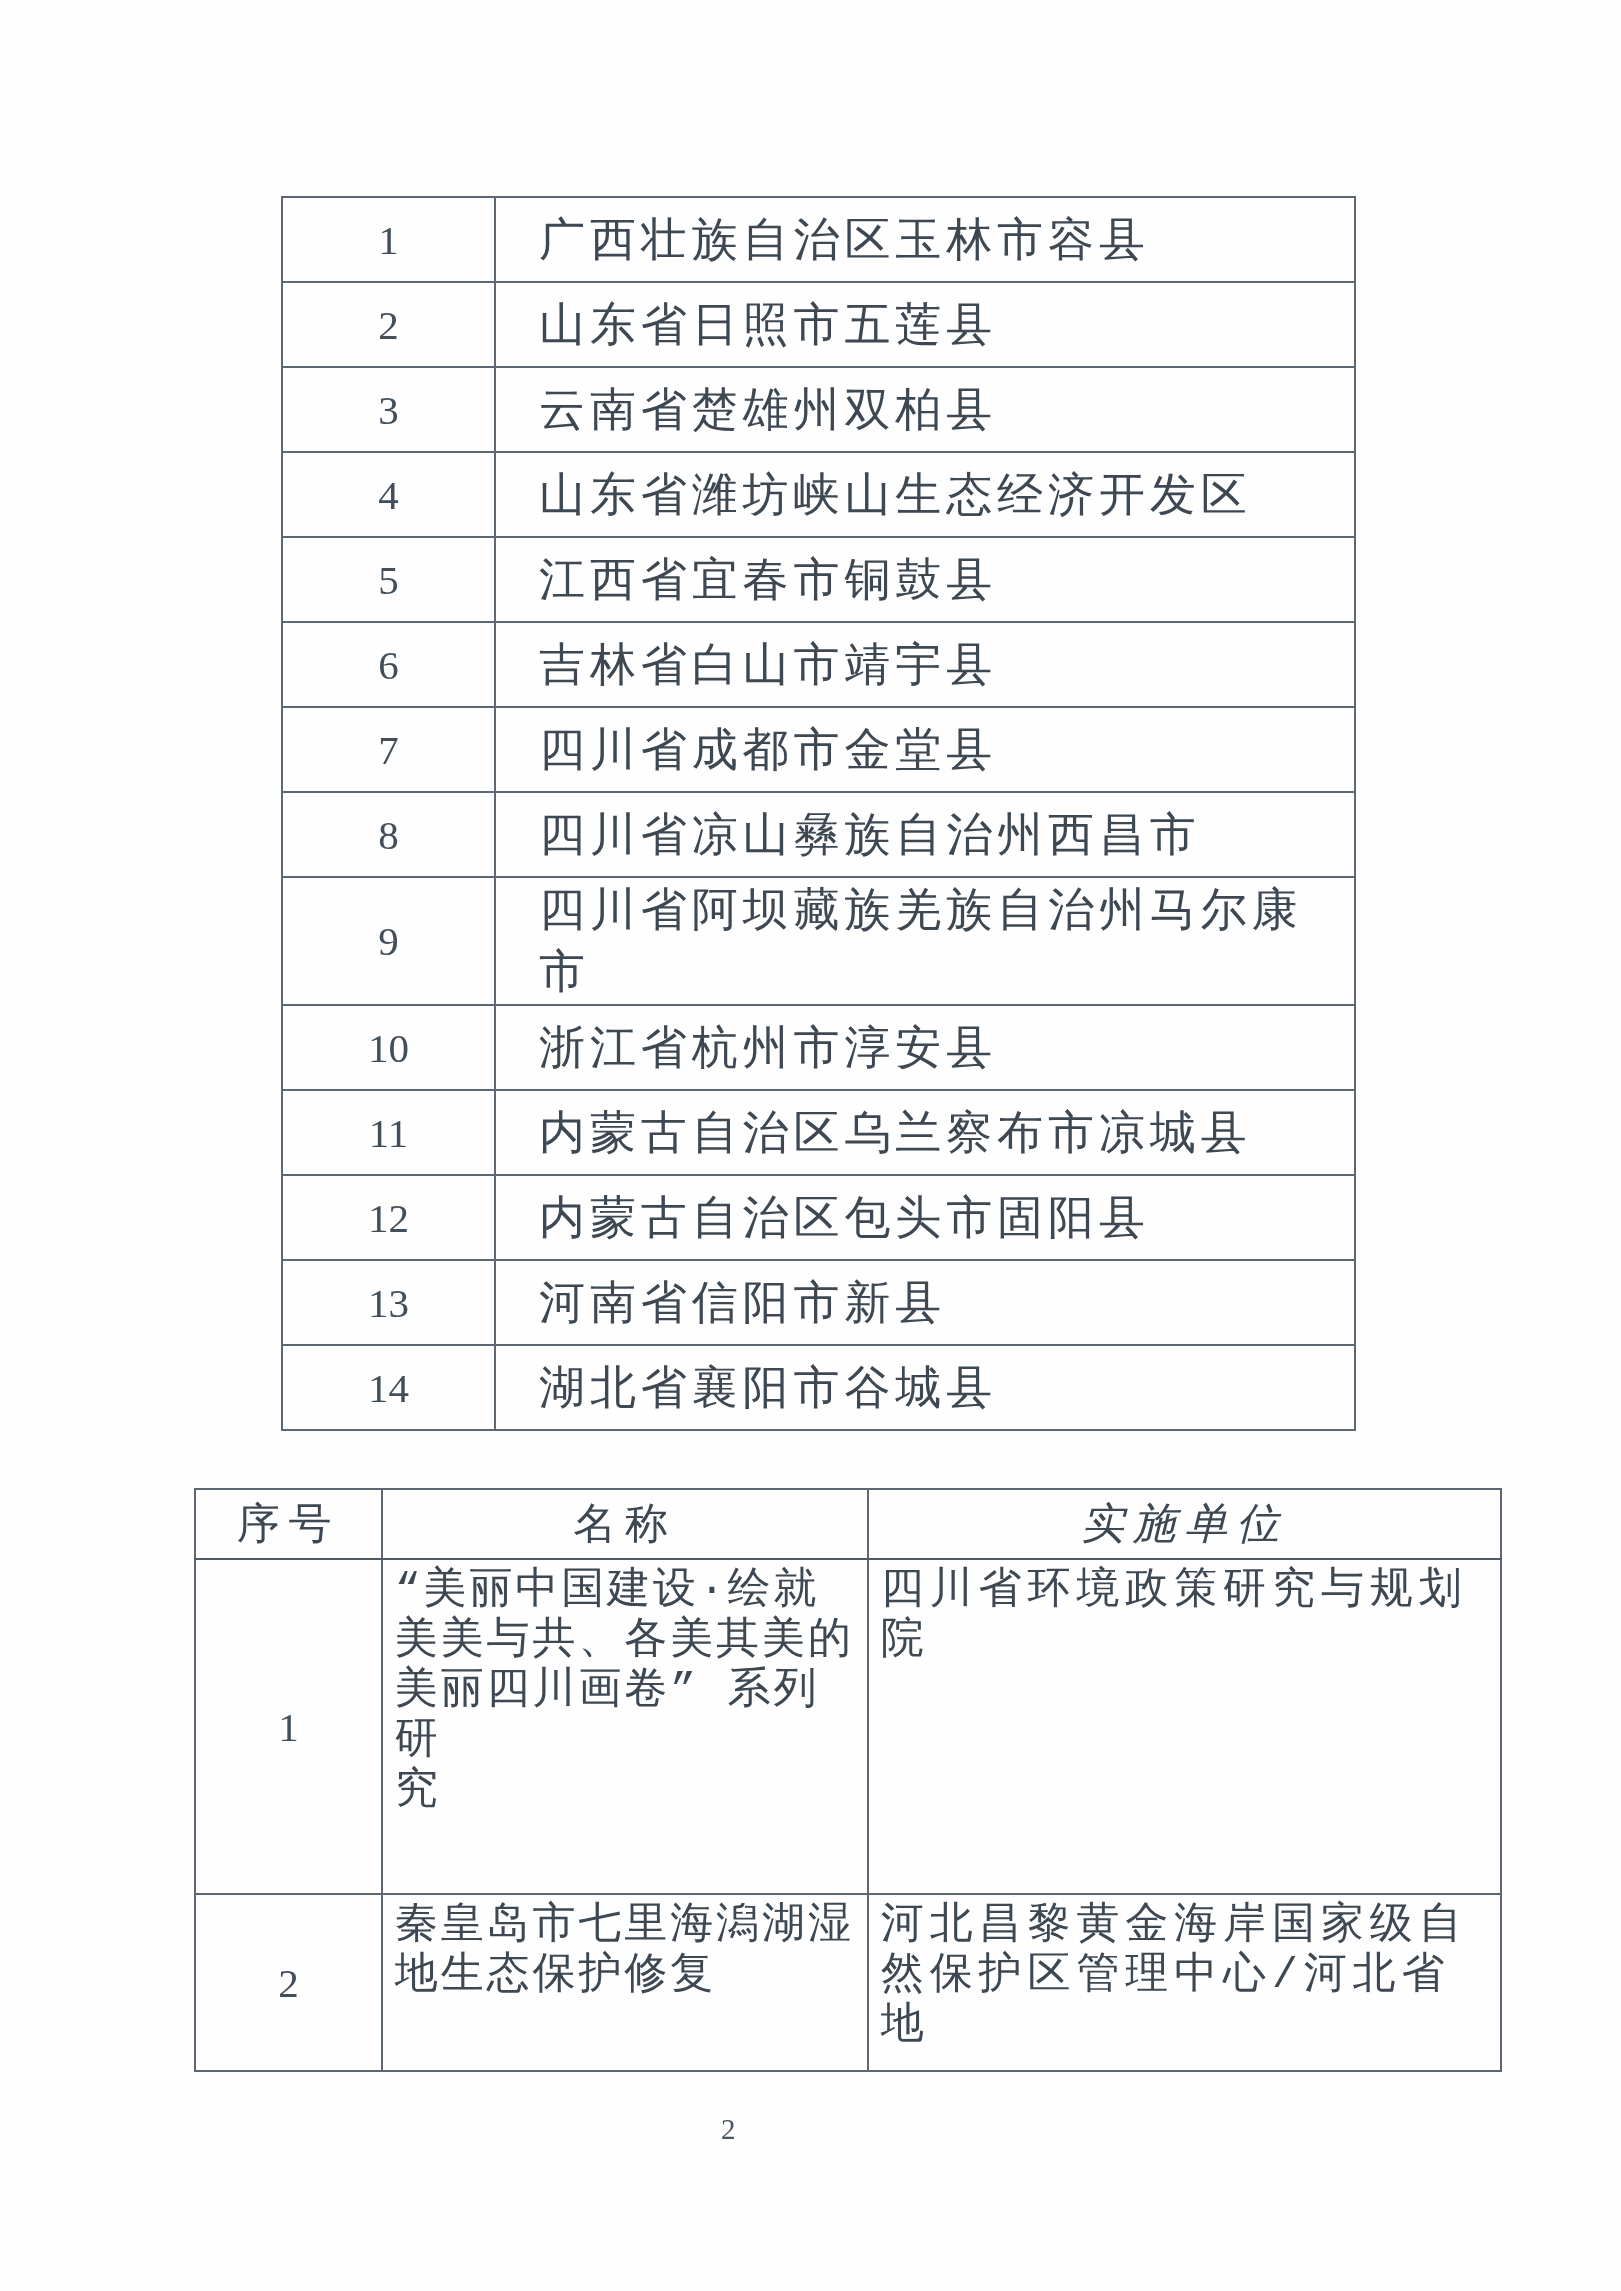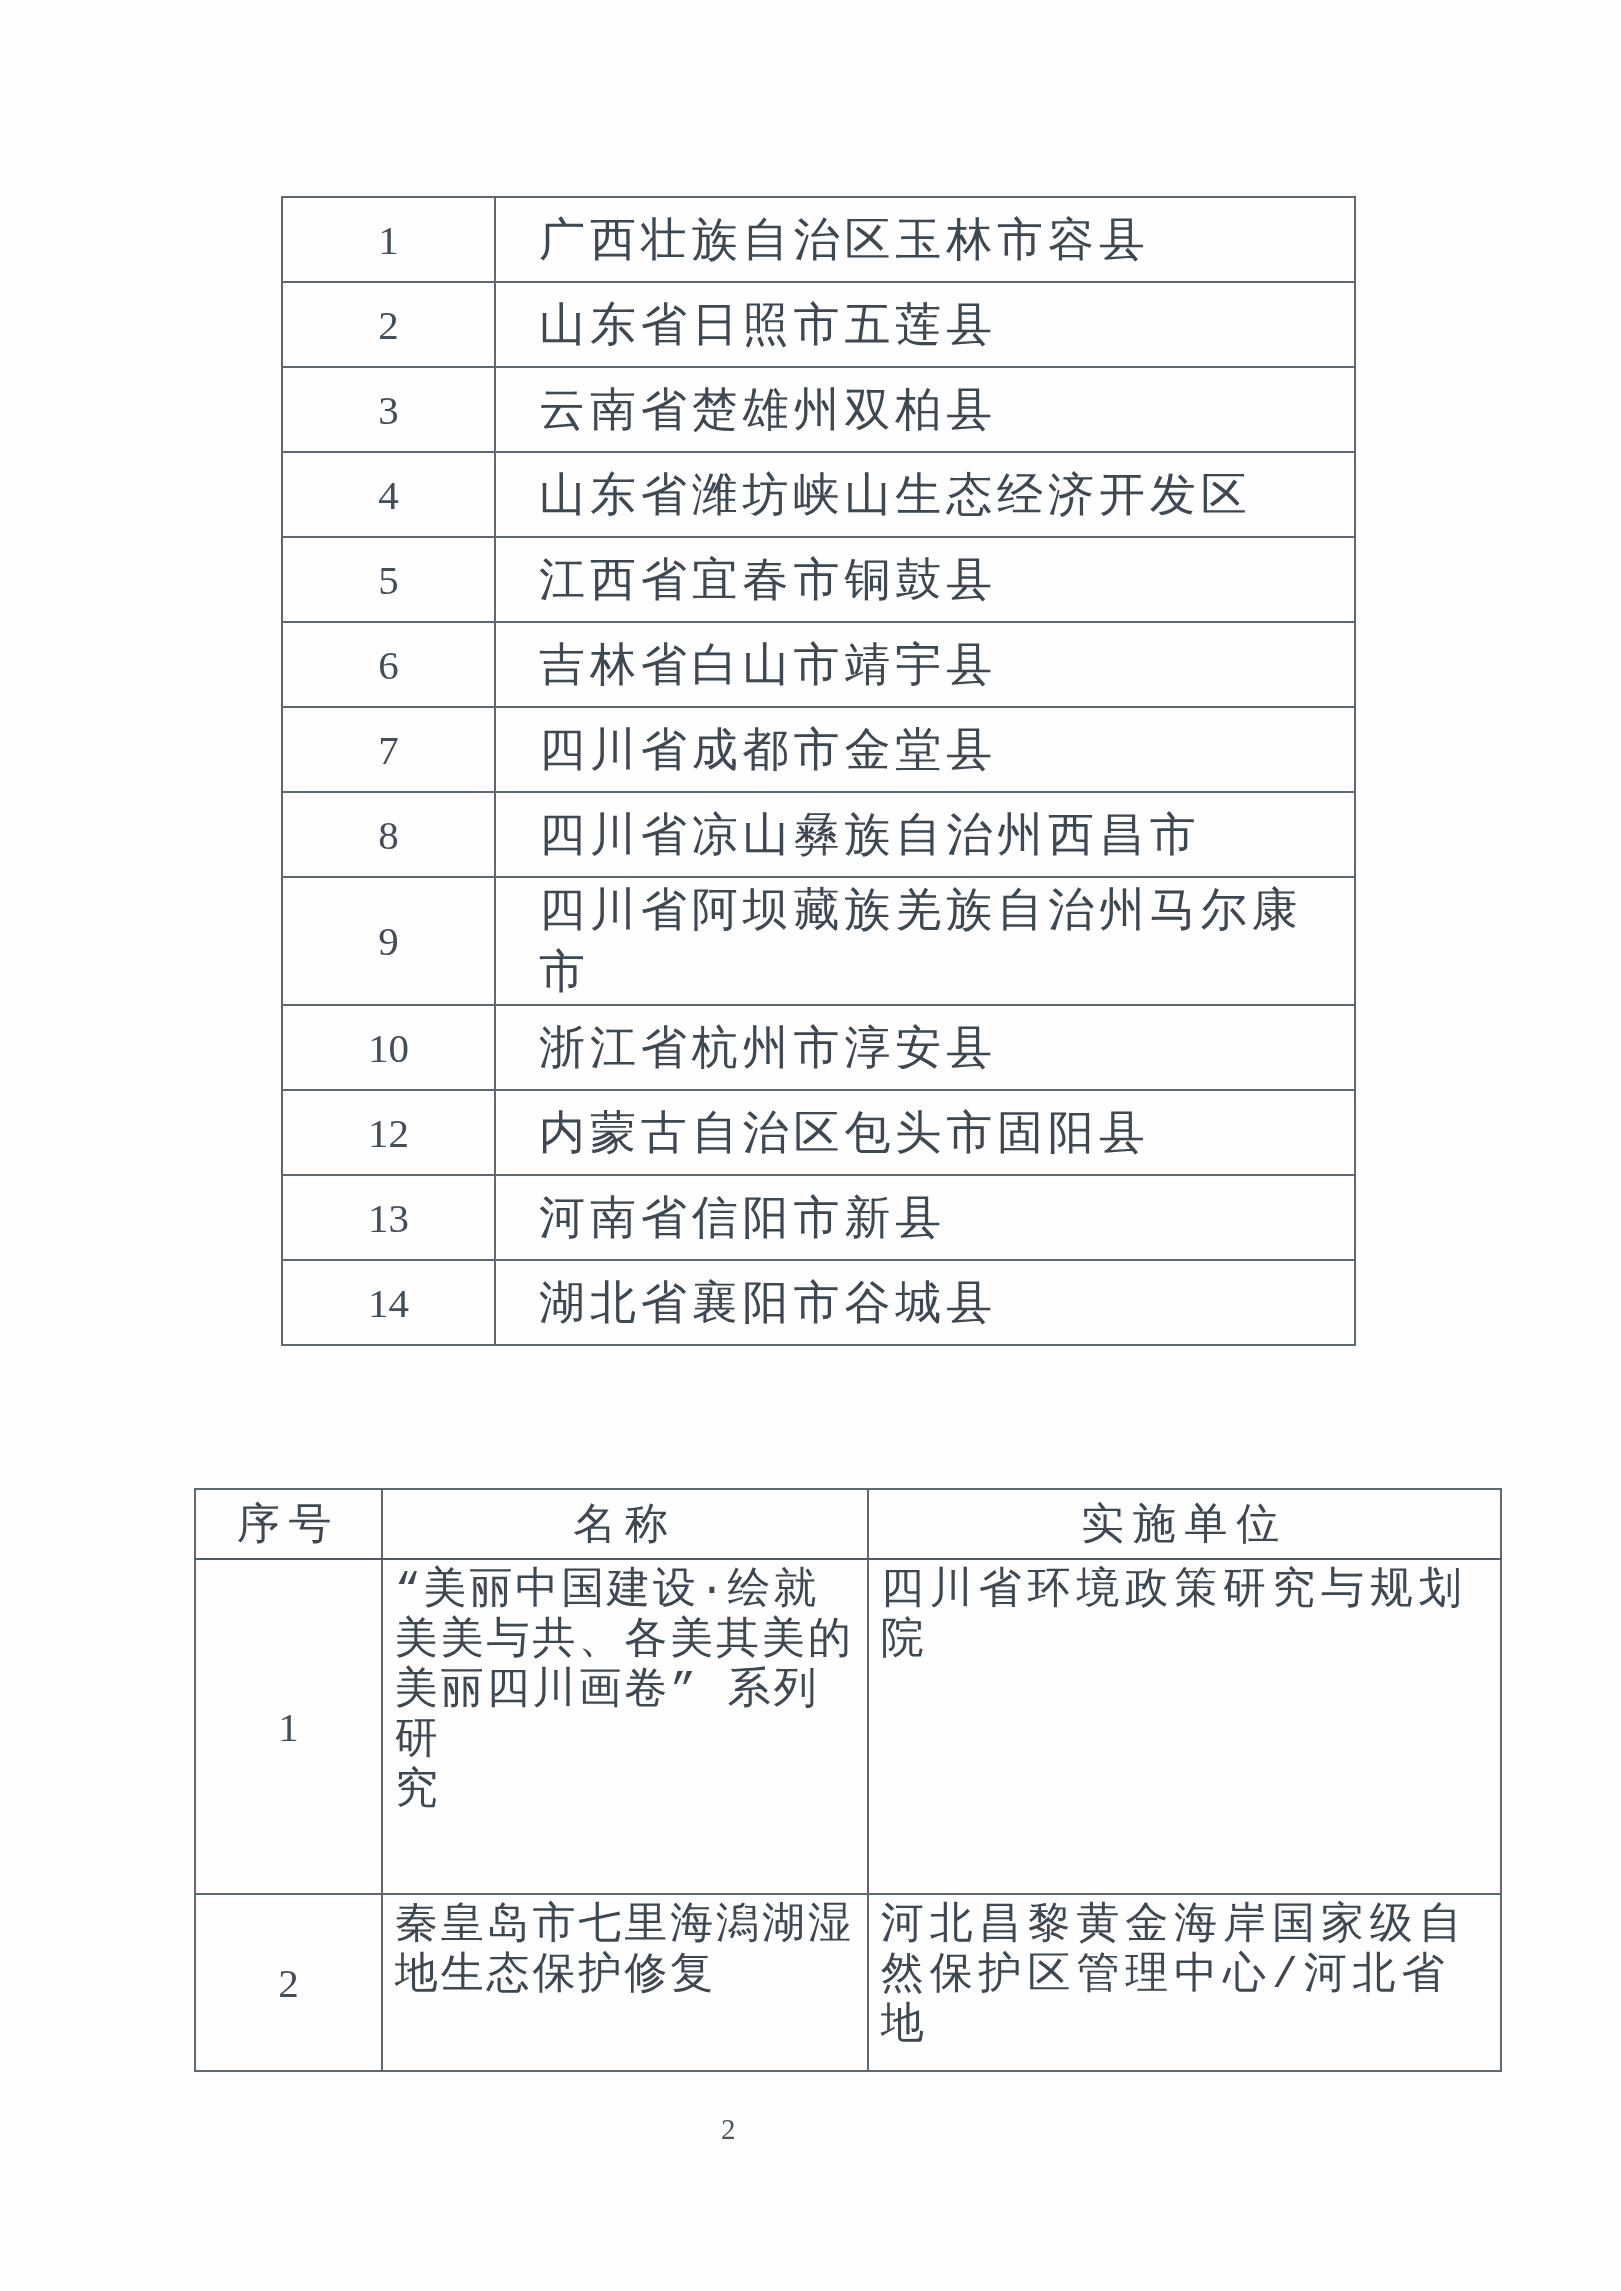--- a/index.html
+++ b/index.html
@@ -44,21 +44,21 @@
   }
   .t2 td{border:2px solid #5d6874;}
   .t2 .hrow{height:70px;}
   .t2 .hrow td{
     text-align:center;vertical-align:middle;
     font-size:43px;letter-spacing:8.8px;color:#3d4853;
     border-bottom:2.9px solid #4f5a66;
   }
   .t2 .c-no{width:183px;}
   .t2 .c-name{width:482px;}
-  .t2 .c-unit{width:629px;}
+  .t2 .c-unit{width:629px;font-style:italic;}
   .t2 tbody td{vertical-align:top;}
   .t2 tbody .no{
     text-align:center;vertical-align:middle;
     font-size:41px;color:#424e5a;
   }
   .t2 tbody .name,.t2 tbody .unit{
     font-size:43px;line-height:50px;
     white-space:pre-line;color:#3d4853;
     padding:5.9px 5.9px 0 11.8px;
     font-family:Liberation Mono, monospace;
@@ -124,20 +124,24 @@
     <tr>
       <td class="no">9</td>
       <td class="name">四川省阿坝藏族羌族自治州马尔康市</td>
     </tr>
 
     <tr>
       <td class="no">10</td>
       <td class="name">浙江省杭州市淳安县</td>
     </tr>
 
+    <tr>
+      <td class="no">11</td>
+      <td class="name">内蒙古自治区乌兰察布市凉城县</td>
+    </tr>
 
     <tr>
       <td class="no">12</td>
       <td class="name">内蒙古自治区包头市固阳县</td>
     </tr>
 
     <tr>
       <td class="no">13</td>
       <td class="name">河南省信阳市新县</td>
     </tr>

